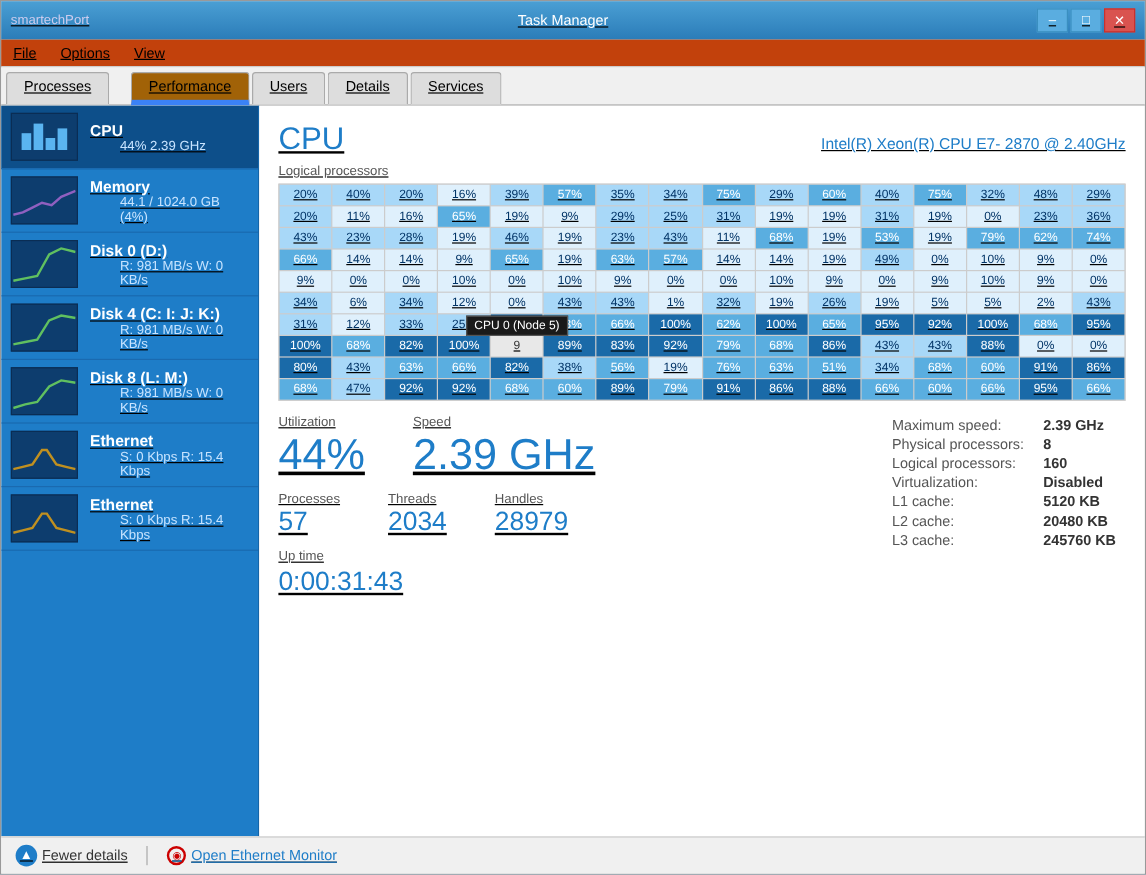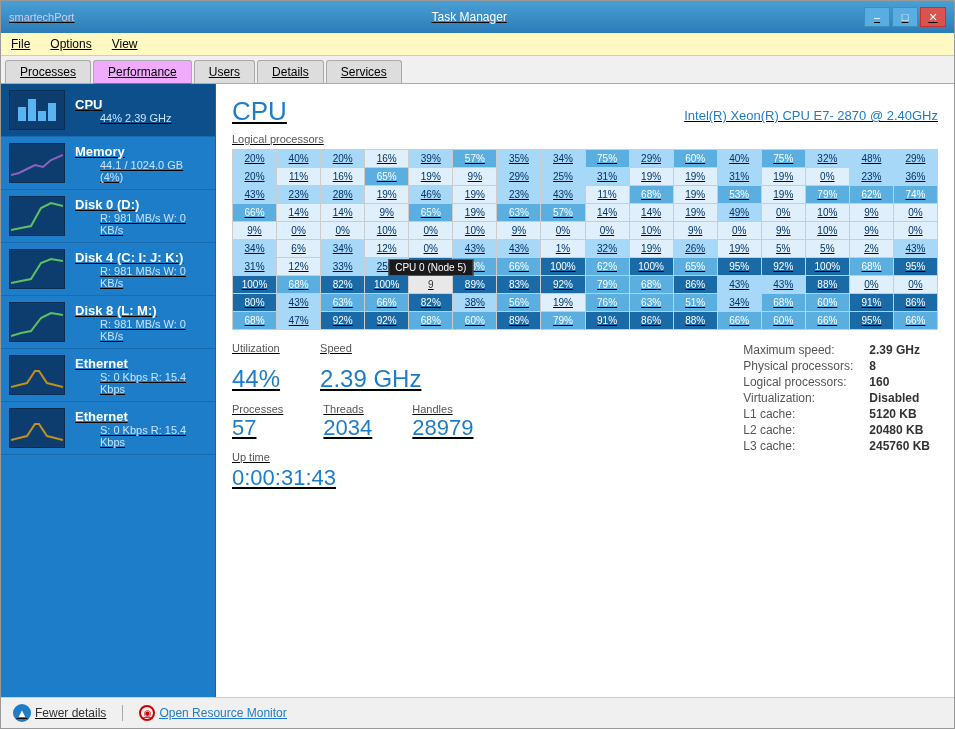--- a/index.html
+++ b/index.html
@@ -27,21 +27,21 @@
       background: #f0f0f0;
       border: 1px solid #999;
       width: 955px;
       height: 729px;
       display: flex;
       flex-direction: column;
       text-decoration: underline;
     }
 
     .menu-bar {
-      background: #fef9c3;
+      background: #c2410c;
       padding: 2px 4px;
       display: flex;
       gap: 8px;
       border-bottom: 1px solid #ccc;
     }
     .menu-item { padding: 2px 6px; font-size: 12px; cursor: pointer; }
 
     .tabs {
       display: flex;
       background: #f0f0f0;
@@ -52,24 +52,25 @@
     .tab {
       padding: 4px 14px;
       background: #ddd;
       border: 1px solid #aaa;
       border-bottom: none;
       cursor: pointer;
       font-size: 12px;
       border-radius: 3px 3px 0 0;
     }
     .tab.active {
-      background: #f0abfc;
-      border-bottom: 1px solid #3b82f6;
+      background: #a16207;
+      border-bottom: 5px solid #3b82f6;
       margin-bottom: -1px;
       font-weight: normal;
+      margin-left: 16px;
     }
 
     .main-content {
       display: flex;
       flex: 1;
       overflow: hidden;
     }
 
     
     .sidebar {
@@ -153,21 +154,21 @@
 
     
     .stats-row {
       display: flex;
       gap: 40px;
       margin-bottom: 10px;
     }
     .stat-block { }
     .stat-name { font-size: 11px; color: #555; }
     .stat-value { font-size: 22px; color: #1e7dc8; font-weight: 300; }
-    .stat-value.large { font-size: 24px; margin-top: 11px; }
+    .stat-value.large { font-size: 36px; }
 
     .stats-row2 {
       display: flex;
       gap: 40px;
       margin-bottom: 10px;
     }
 
     .uptime-label { font-size: 11px; color: #555; margin-bottom: 2px; }
     .uptime-value { font-size: 22px; color: #1e7dc8; font-weight: 300; }
 
@@ -572,17 +573,17 @@
   </div>
 
   <div class="bottom-bar">
     <div class="fewer-details">
       <div class="corner-btn">▲</div>
       <span>Fewer details</span>
     </div>
     <div class="separator"></div>
     <div class="open-monitor">
       <div class="monitor-icon">◉</div>
-      <span>Open Resource Monitor</span>
+      <span>Open Ethernet Monitor</span>
     </div>
   </div>
 
 </div>
 
 </body></html>

